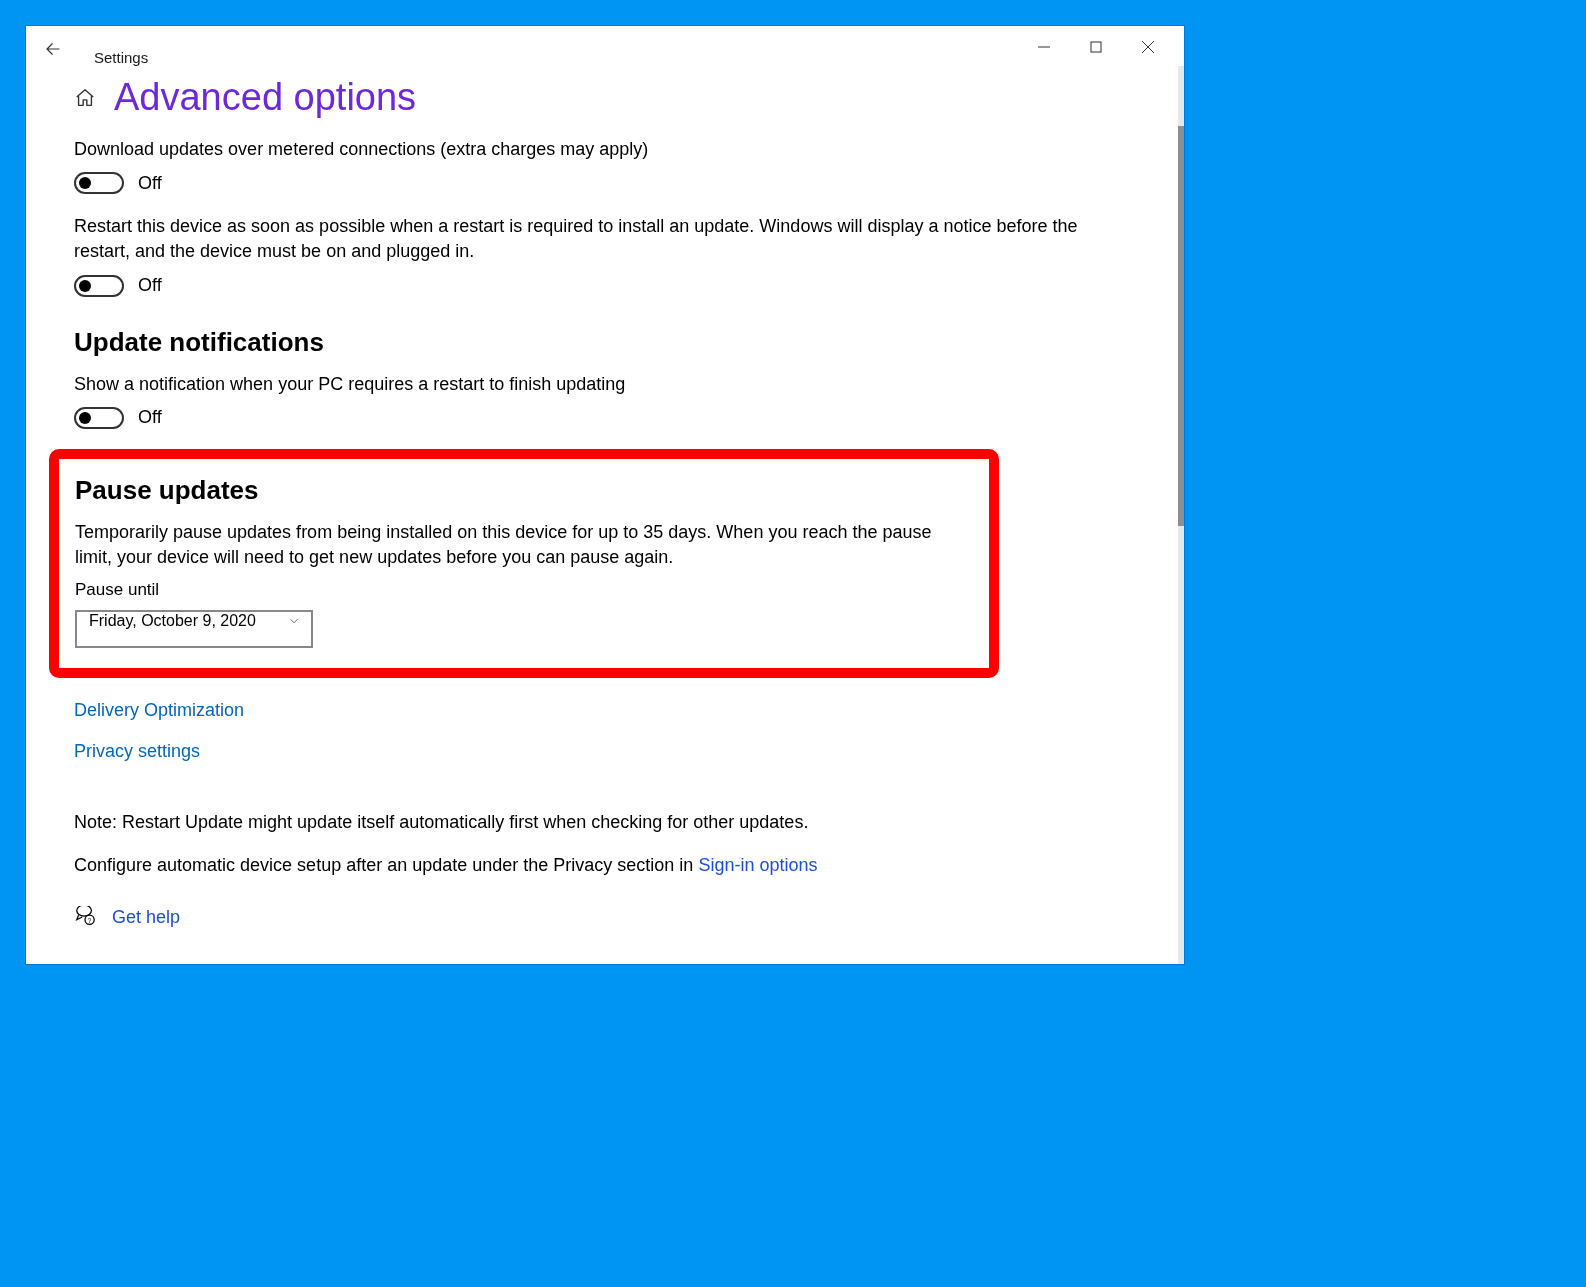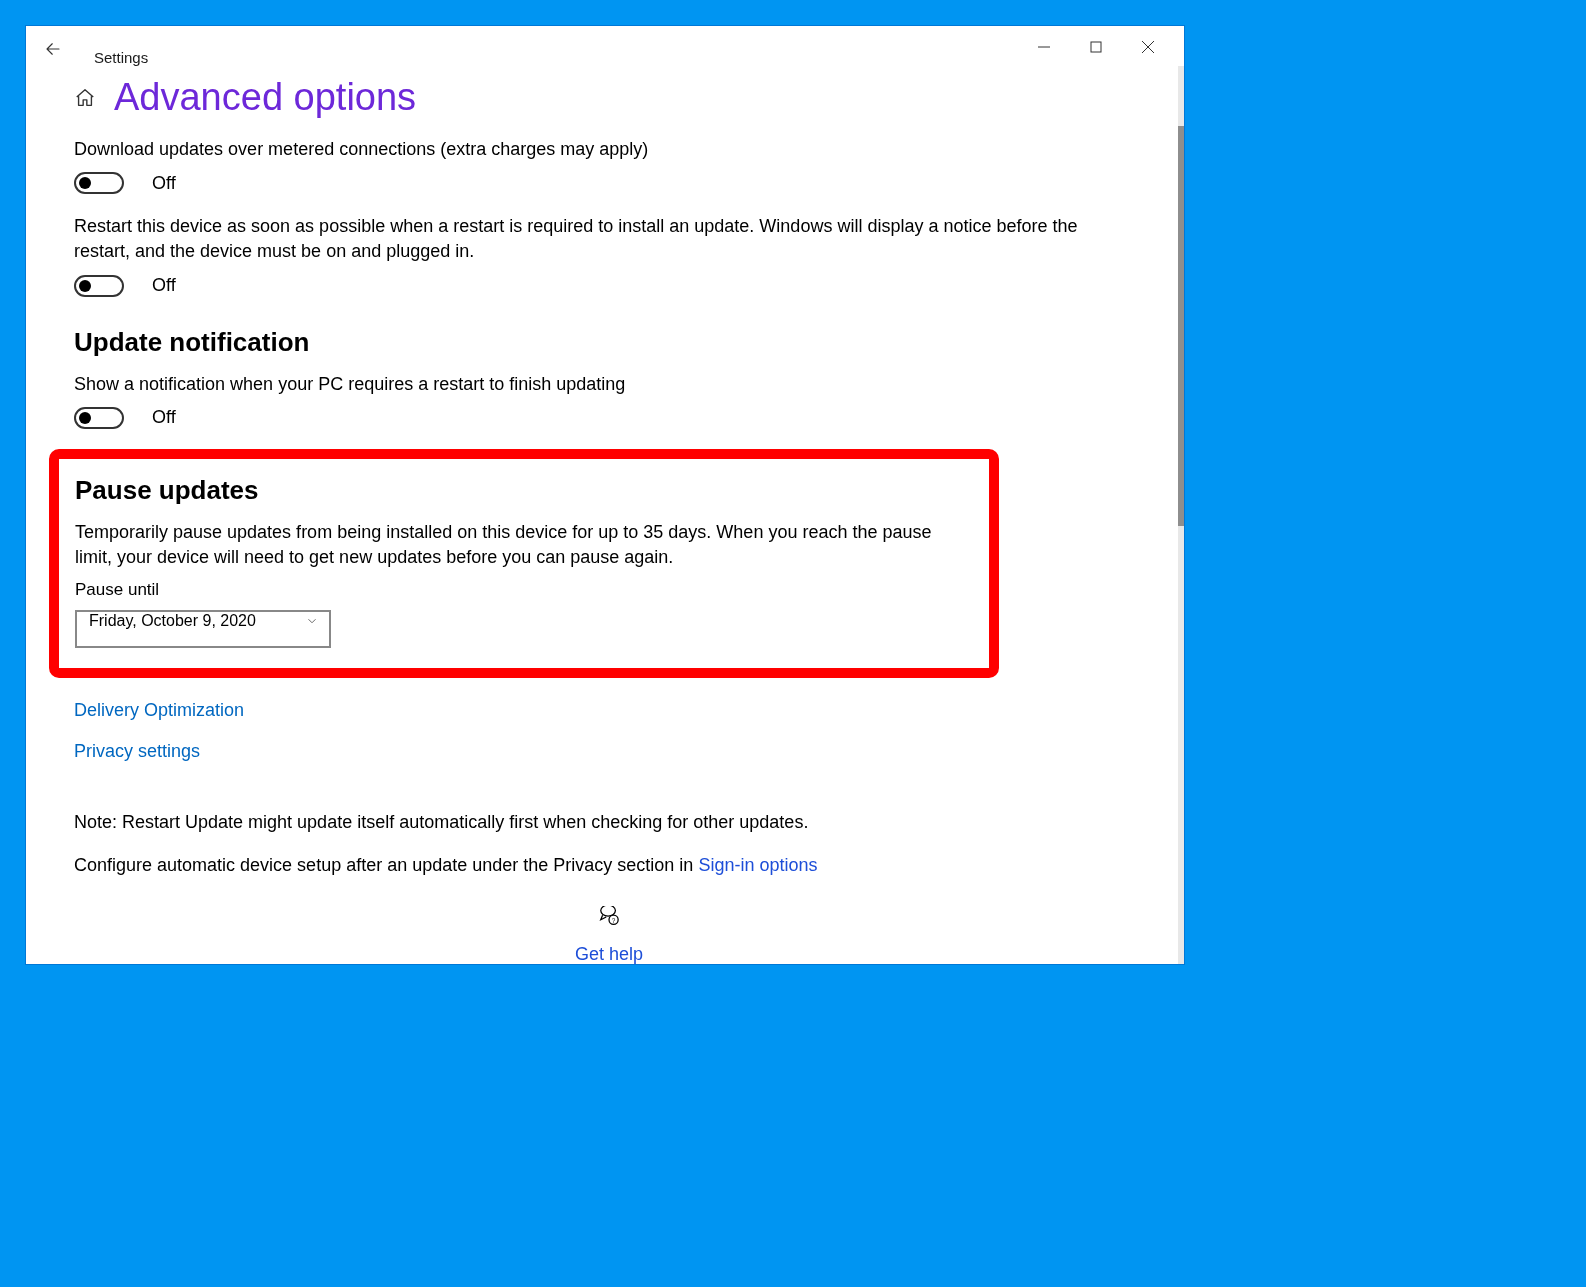--- a/index.html
+++ b/index.html
@@ -26,21 +26,21 @@
   .content {
     padding: 10px 40px 0 48px;
     height: calc(100% - 40px);
     overflow-y: auto;
   }
   .page-head { display:flex; align-items:center; gap: 18px; margin-bottom: 18px; }
   .home-icon { width:22px; height:22px; display:inline-block; }
   h1.page-title { font-size: 38px; font-weight:400; color:#6d28d9; }
   h2.section-title { font-size: 26px; font-weight:600; color:#000; margin-top: 30px; margin-bottom: 14px; }
   p.desc { font-size: 18px; line-height:1.4; color:#000; margin-bottom: 10px; max-width: 1055px; }
-  .toggle-row { display:flex; align-items:center; gap:28px; margin-bottom: 20px; }
+  .toggle-row { display:flex; align-items:center; gap:14px; margin-bottom: 20px; }
   .toggle {
     width: 50px; height: 22px;
     border: 2px solid #333;
     border-radius: 12px;
     position: relative;
     cursor:pointer;
     background:#fff;
   }
   .toggle .knob {
     width: 12px; height:12px; border-radius:50%;
@@ -52,33 +52,33 @@
     border: 10px solid #ff0000;
     border-radius: 10px;
     margin-left: -25px;
     margin-top: 20px;
     padding: 12px 16px 20px 16px;
     width: 950px;
   }
   .highlight-box h2.section-title { margin-top: 4px; }
   .pause-label { font-size: 17px; margin: 6px 0 10px 0; }
   .dropdown {
-    width: 256px; height: 38px;
+    width: 238px; height: 38px;
     border: 2px solid #888;
     display:flex; align-items:center; justify-content:space-between;
     padding: 0 10px 16px 12px;
     font-size: 16px;
     cursor:pointer;
   }
   .link { color:#0067c0; font-size: 18px; text-decoration:none; display:inline-block; margin-top: 22px; cursor:pointer; }
   .link2 { margin-top: 20px; }
   .note { font-size: 18px; color:#000; margin-top: 50px; }
   .inline-link { color:#1d4ed8; cursor:pointer; }
   .inline-text { font-size: 18px; margin-top: 22px; }
-  .help-row { display:flex; align-items:center; gap:16px; margin-top: 30px; flex-direction: column; }
+  .help-row { display:flex; align-items:center; gap:16px; margin-top: 30px; }
   .help-icon { width:22px; height:22px; }
   .scrollbar-fake {
     position:absolute; right:0; top:40px; bottom:0;
     width: 6px; background:#e8e8e8;
   }
   .scrollbar-thumb {
     position:absolute; right:0; top:60px; width:6px; height:400px;
     background: #8e8e8e; border-radius:0;
   }
 </style>
@@ -134,21 +134,21 @@
     </div>
 
     <p class="desc">Restart this device as soon as possible when a restart is required to install an update. Windows will display a notice before the restart, and the device must be on and plugged in.</p>
     <div class="toggle-row">
       <div class="toggle">
           <div class="knob"></div>
         </div>
       <span class="toggle-label">Off</span>
     </div>
 
-    <h2 class="section-title">Update notification</h2>
+    <h2 class="section-title">Update notifications</h2>
     <p class="desc">Show a notification when your PC requires a restart to finish updating</p>
     <div class="toggle-row">
       <div class="toggle">
           <div class="knob"></div>
         </div>
       <span class="toggle-label">Off</span>
     </div>
 
     <div class="highlight-box">
       <h2 class="section-title">Pause updates</h2>

